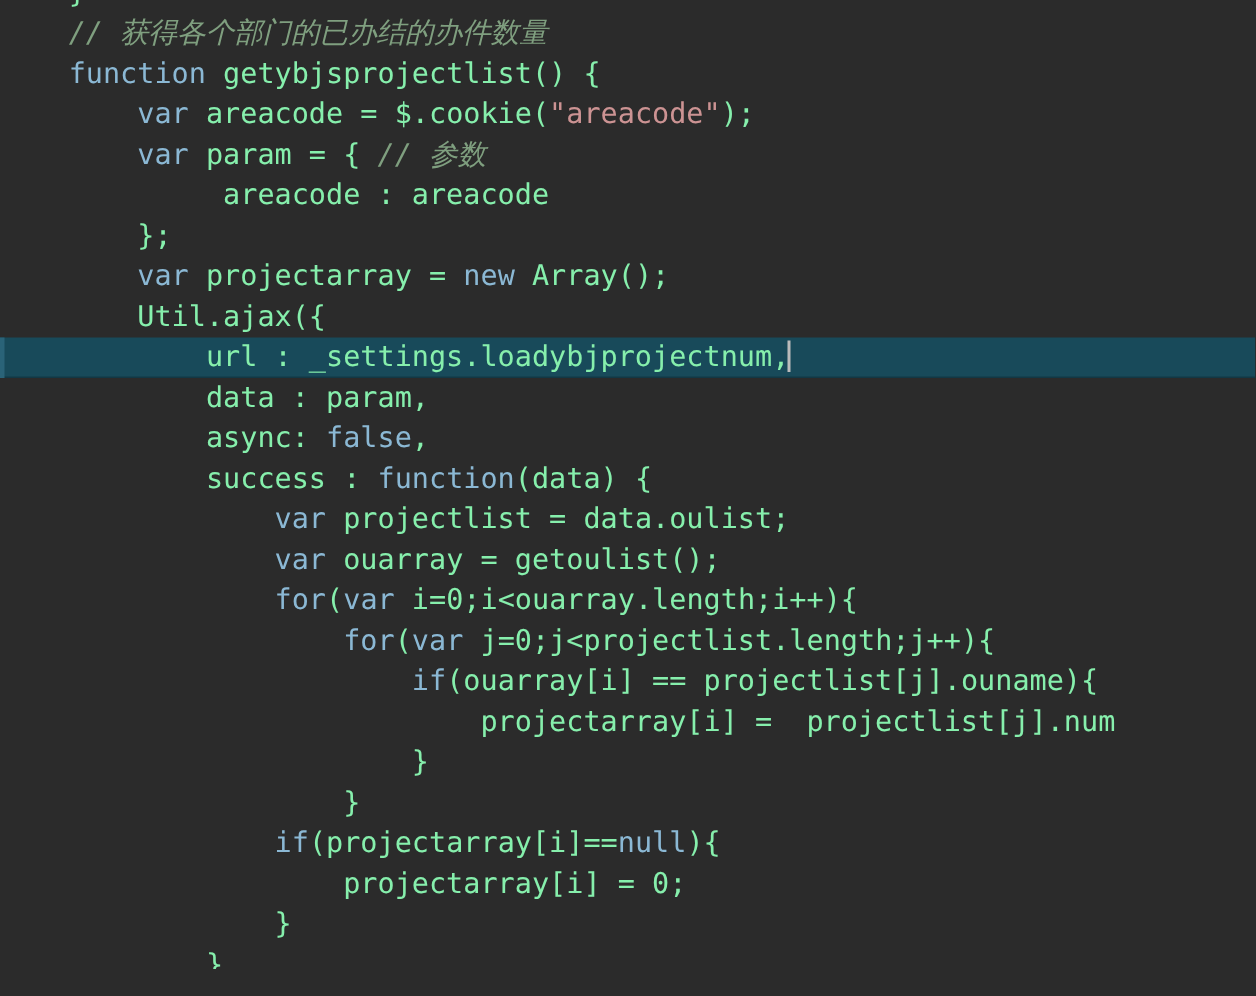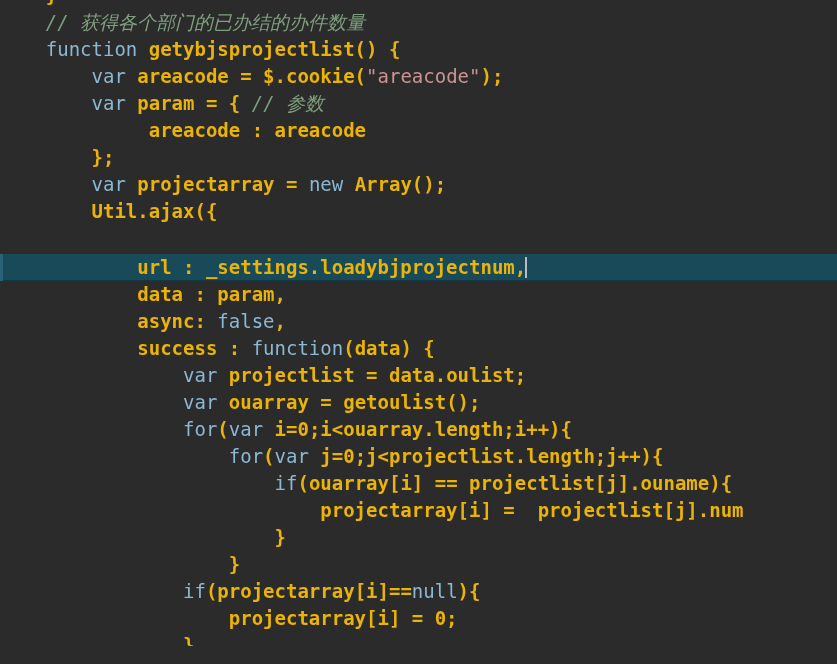--- a/index.html
+++ b/index.html
@@ -55,33 +55,32 @@
     white-space: pre;
     box-sizing: border-box;
   }
 
   
   #code { top: -18px; }
 
   .line.current {
     background: #184a5a;
     box-shadow: inset 1px 0 0 #2f6b80, inset 0 -1px 0 #123845;
-    margin-top: 29px;
   }
   .line.current::before {
     content: "";
     position: absolute;
     left: 0; top: 0;
     width: 3px; height: 100%;
     background: #2a6378;
   }
 
   
   .kw      { color: #8bb8d4; font-weight: normal; }  
-  .plain   { color: #eab308; font-weight: bold; }
+  .plain   { color: #86efac; }
   .str     { color: #cc9393; }
   .cmt     { color: #7f9f7f; font-style: italic; }
 
   .caret {
     display: inline-block;
     width: 2px;
     height: 21px;
     background: #bbbbbb;
     vertical-align: -4px;
     margin-left: -1px;

